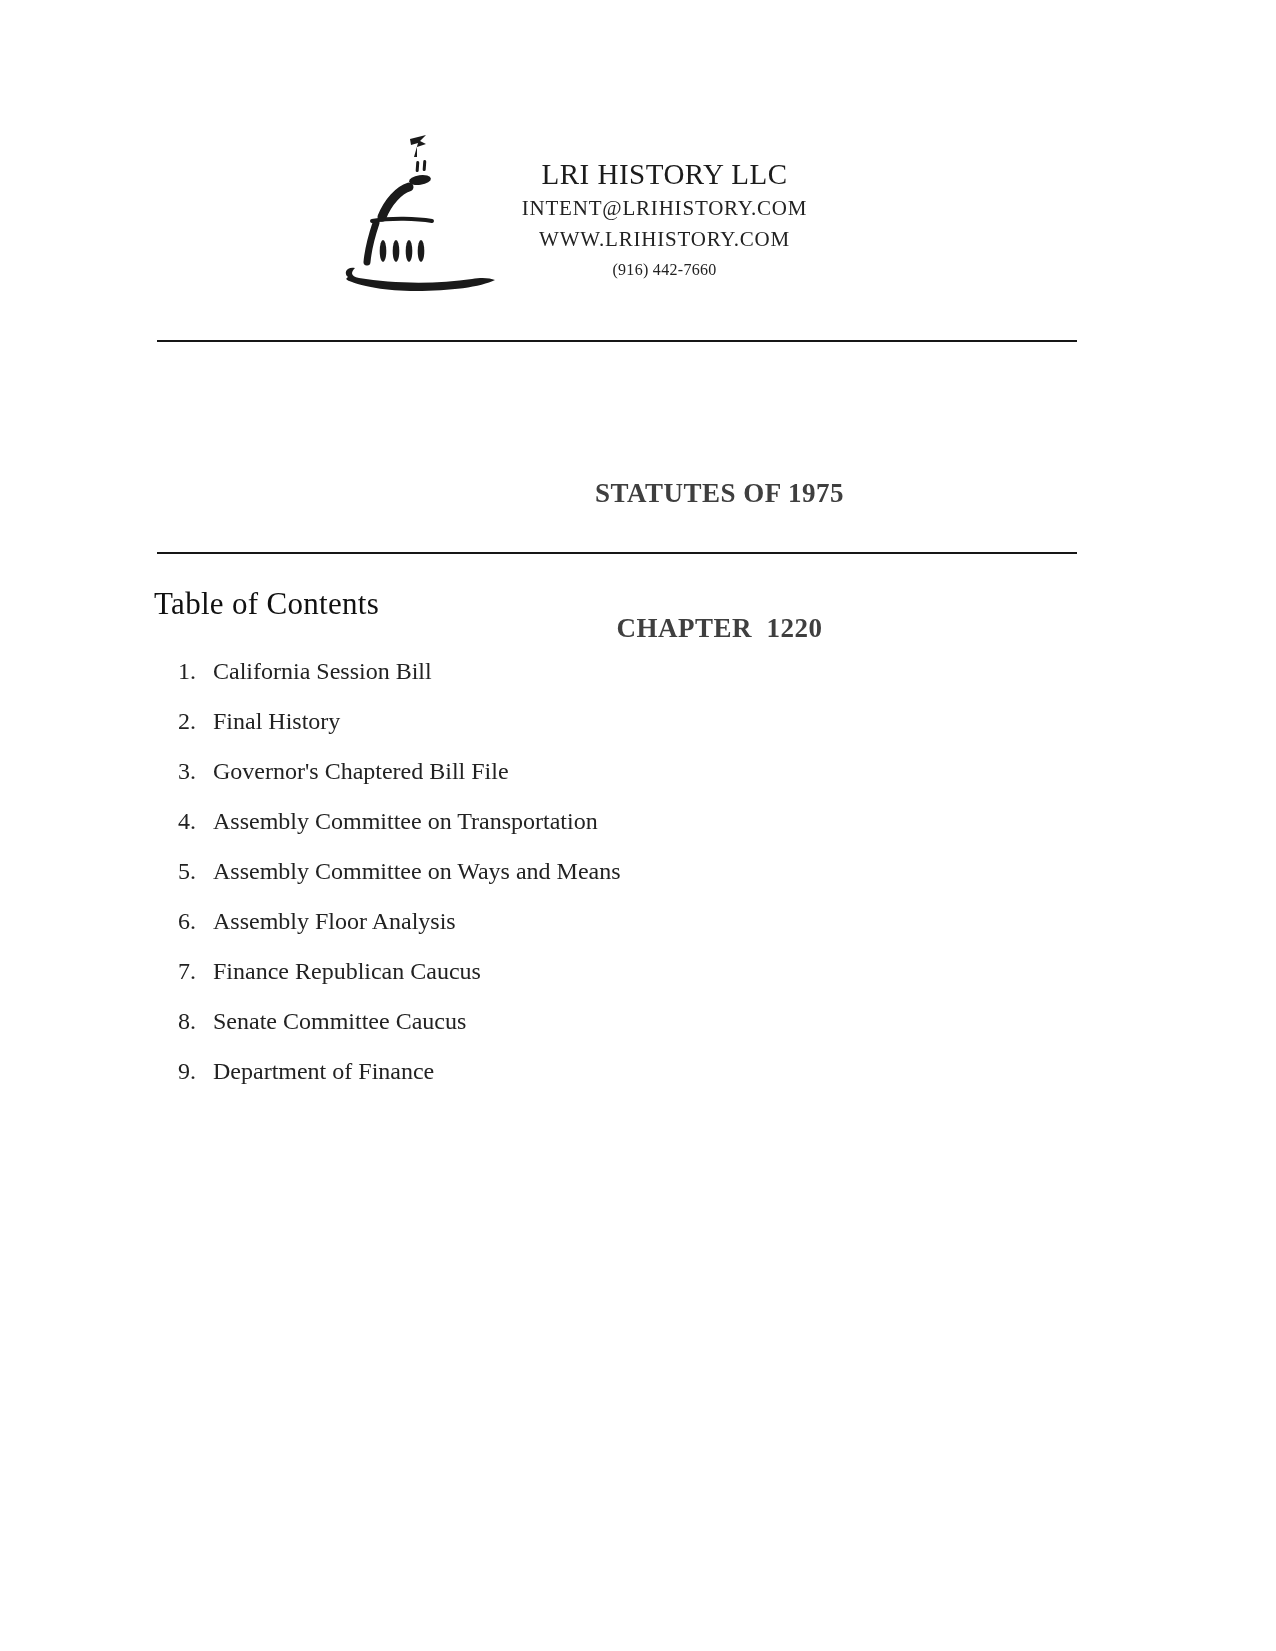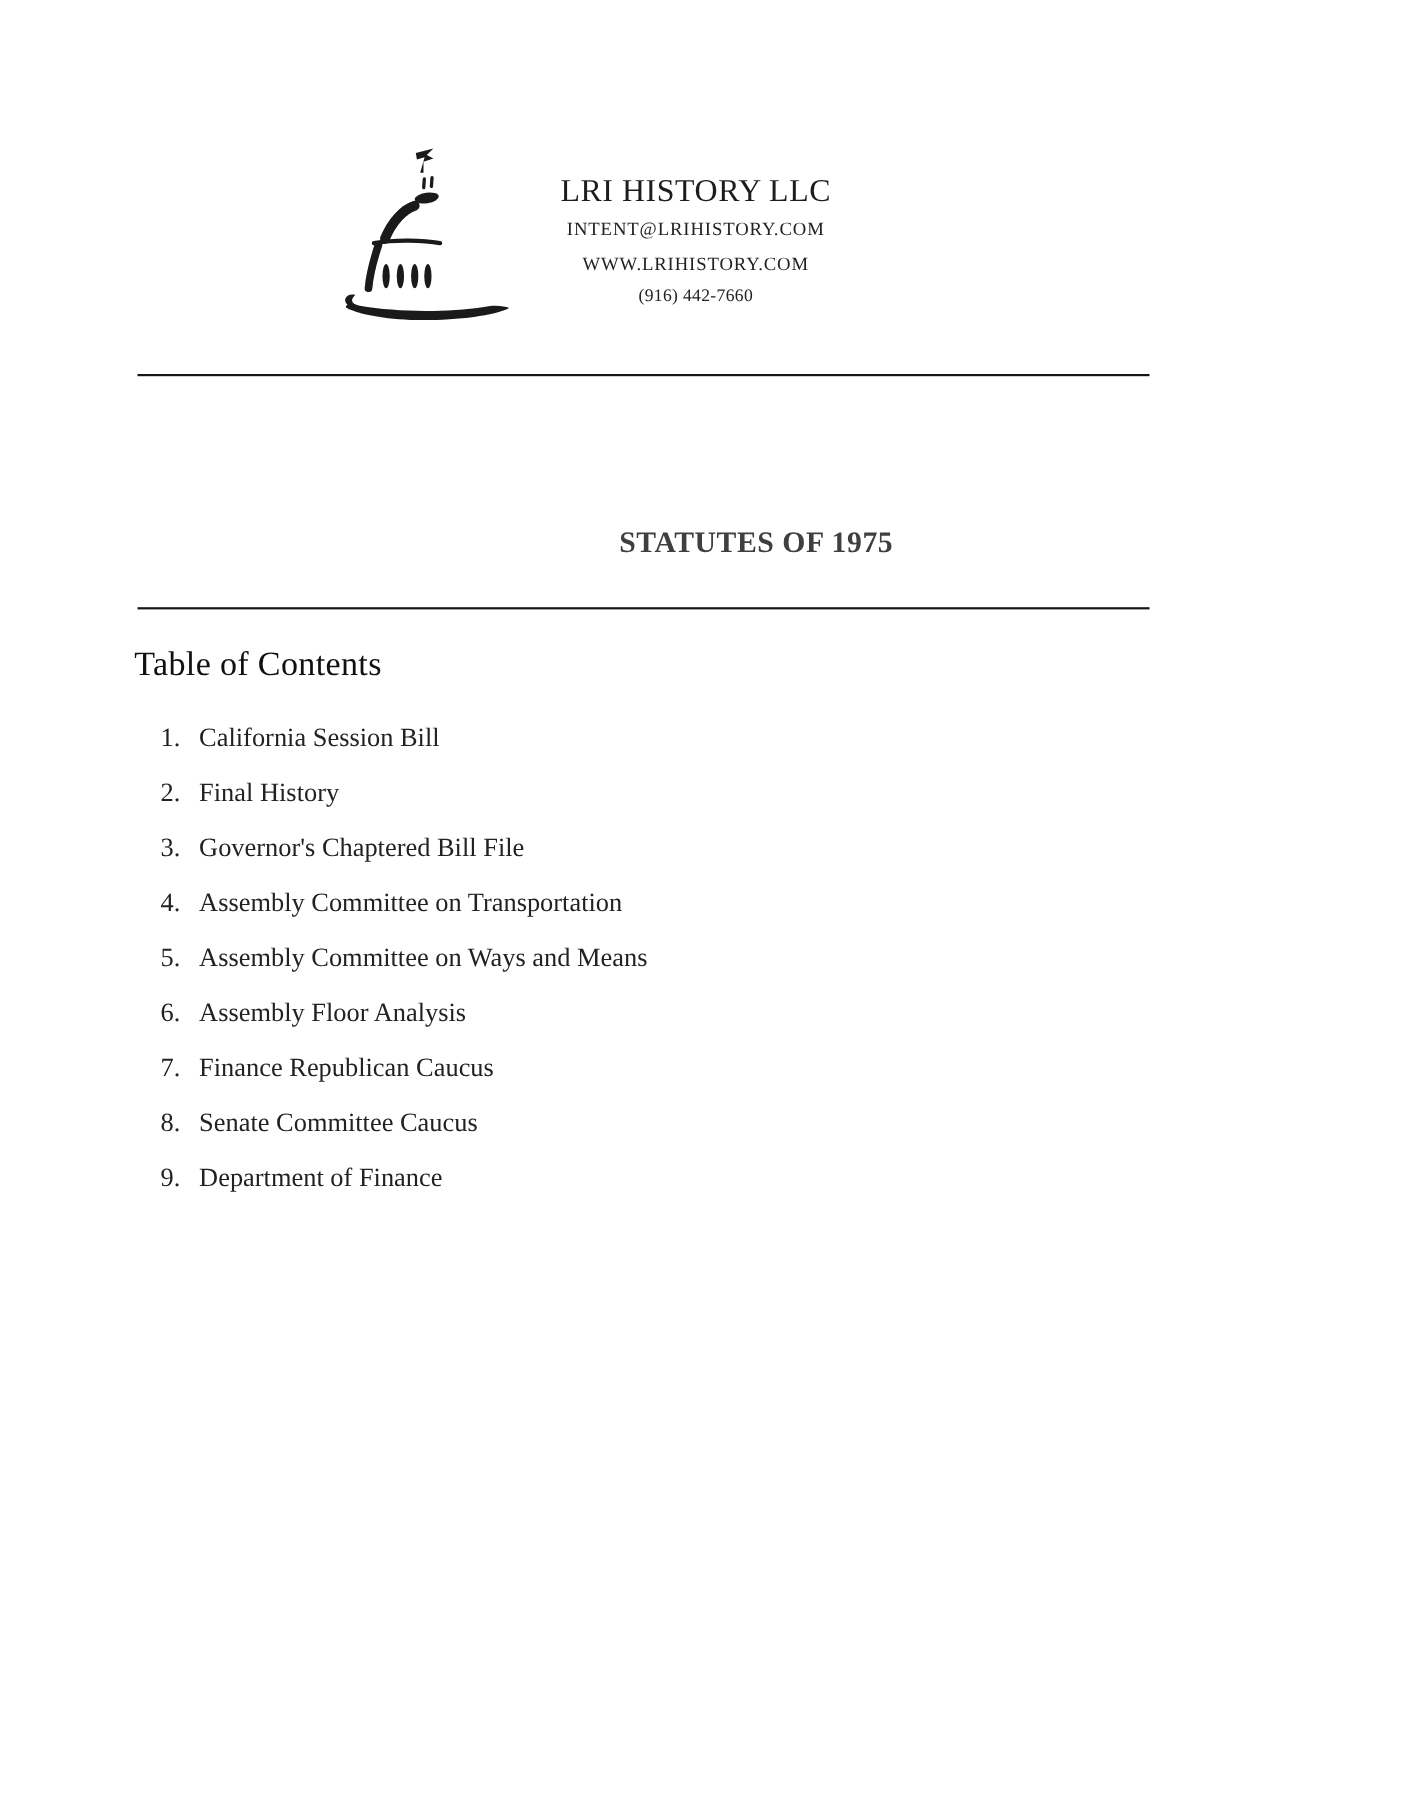--- a/index.html
+++ b/index.html
@@ -4,20 +4,21 @@
 <style>
   html,body{margin:0;padding:0;background:#ffffff;}
   .page{
     position:relative;
     width:1045px;
     height:1651px;
     background:#ffffff;
     font-family:"Liberation Serif","DejaVu Serif",serif;
     color:#1f1f1f;
     overflow:hidden;
+    margin-left:32px;
   }
   
   .logo{
     position:absolute;
     left:300px; top:130px;
     width:170px; height:165px;
   }
   .contact{
     position:absolute;
     left:430px; top:155px;
@@ -25,21 +26,21 @@
     text-align:center;
   }
   .company{
     font-size:29px;
     line-height:38px;
     letter-spacing:0.5px;
     color:#1c1c1c;
     white-space:nowrap;
   }
   .email,.web{
-    font-size:17px;
+    font-size:21px;
     line-height:31px;
     letter-spacing:0.8px;
     color:#222222;
     white-space:nowrap;
   }
   .phone{
     font-size:16px;
     line-height:30px;
     letter-spacing:0.3px;
     color:#222222;
@@ -141,20 +142,21 @@
     <div class="email">INTENT@LRIHISTORY.COM</div>
     <div class="web">WWW.LRIHISTORY.COM</div>
     <div class="phone">(916) 442-7660</div>
   </div>
 
   <div class="rule rule-top"></div>
   <div class="rule rule-bottom"></div>
 
   <div class="reference">
     <div>STATUTES OF 1975</div>
+    <div>CHAPTER&nbsp; 1220</div>
   </div>
 
   <div class="toc-heading">Table of Contents</div>
 
   <div class="toc-list">
     <div class="toc-row">
       <span class="toc-num">1.</span>
       <span class="toc-title">California Session Bill</span>
     </div>
     <div class="toc-row">

